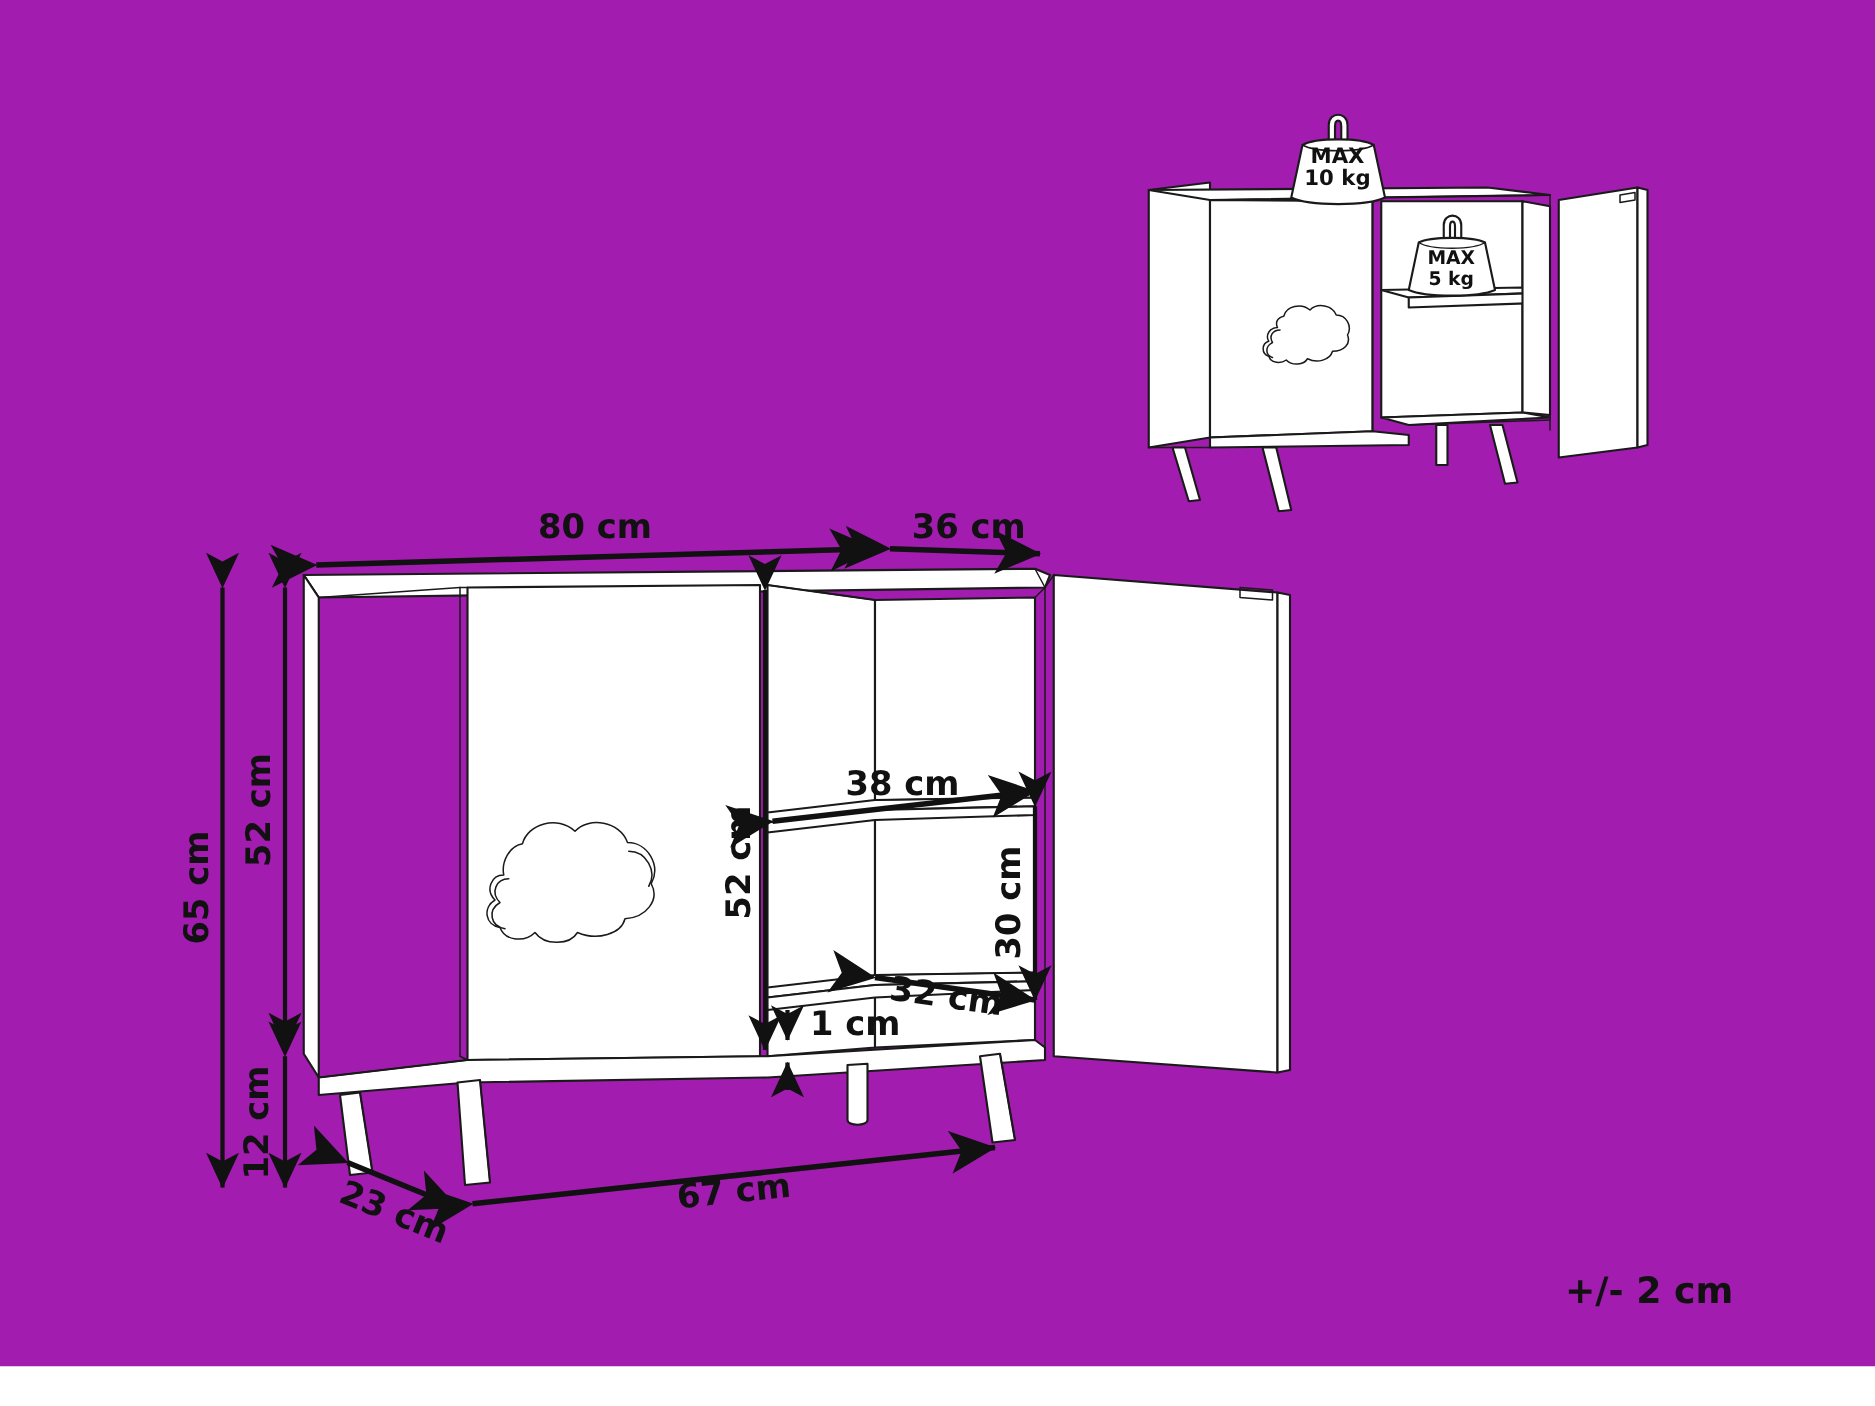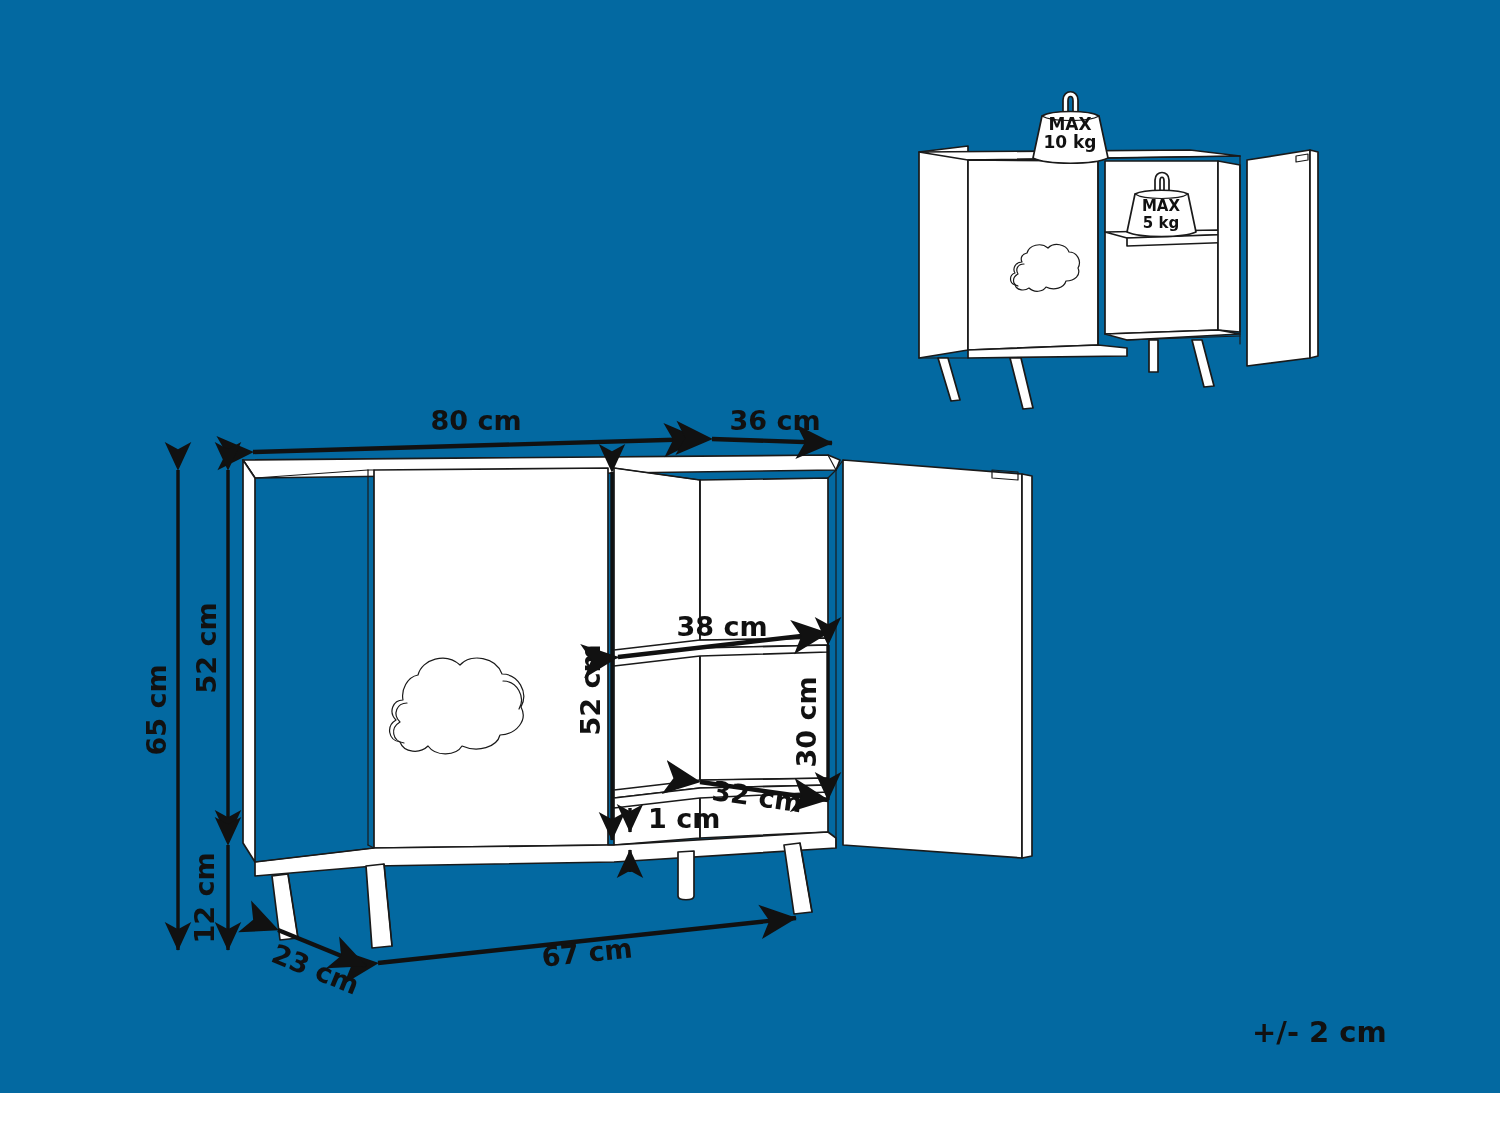--- a/index.html
+++ b/index.html
@@ -11,21 +11,21 @@
     width: 1500px;
     height: 1125px;
     font-family: "Liberation Sans", sans-serif;
     overflow: hidden;
     position: relative;
   }
   #root {
     position: relative;
     width: 1500px;
     height: 1093px;
-    background: #0369a1;
+    background: #a21caf;
   }
   svg.canvas {
     position: absolute;
     left: 0;
     top: 0;
     width: 1500px;
     height: 1125px;
     display: block;
   }
   .olt { fill: none; stroke: #1a1a1a; stroke-width: 1.2; stroke-linejoin: round; stroke-linecap: round; }

